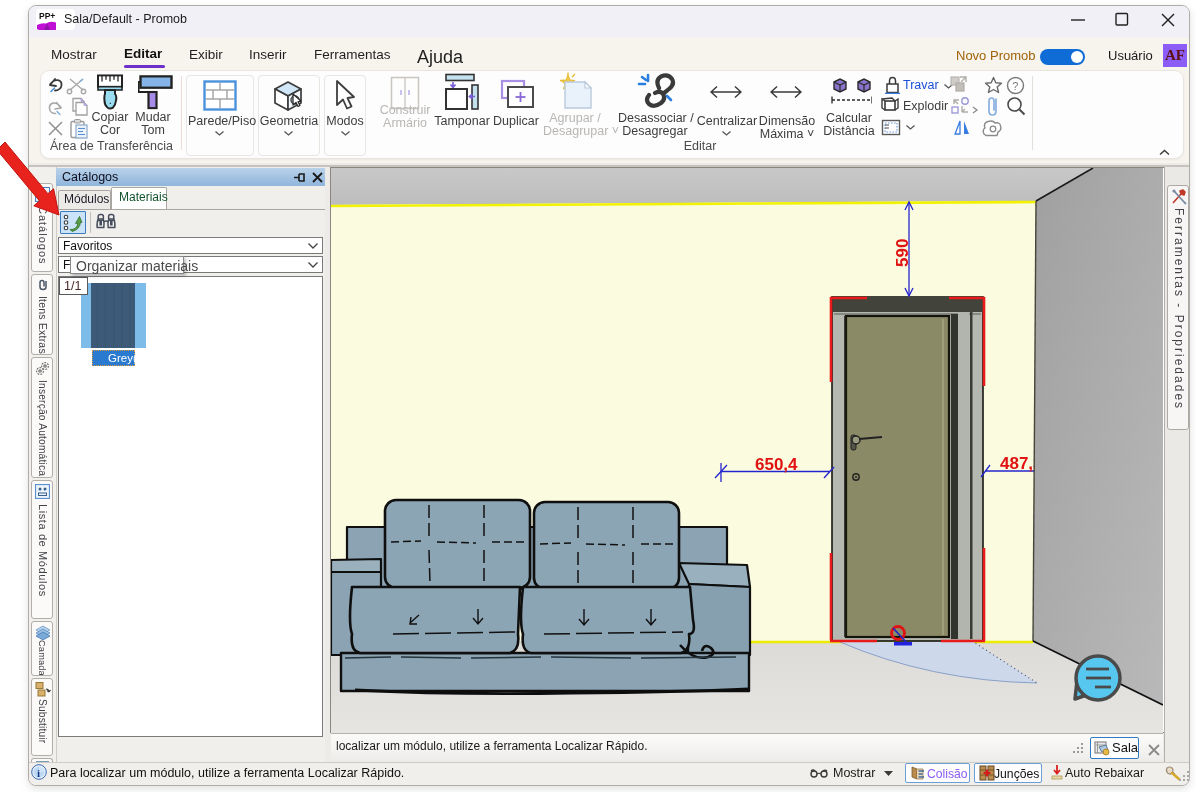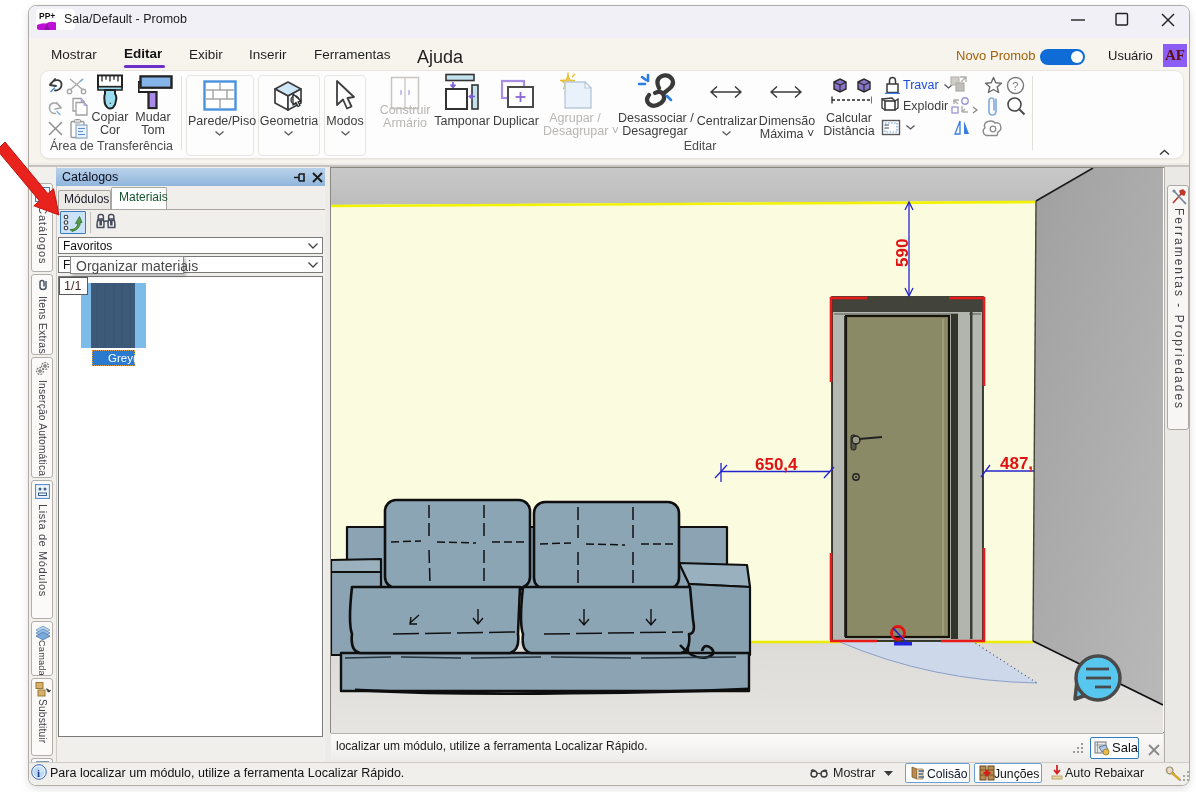--- a/index.html
+++ b/index.html
@@ -609,21 +609,21 @@
 <div class="abs" style="left:905px; top:763px; width:65px; height:20px; background:#fdfdfd; border:1px solid #6a9fd8; border-radius:2px;"></div>
 <svg class="abs" style="left:910px; top:765px;" width="16" height="16">
   <path d="M2,2 L7,4 L7,14 L2,12 Z" fill="#b98b4e" stroke="#7a5a28" stroke-width="0.8"></path>
   <path d="M7,4 L13,4 L13,14 L7,14" fill="#e8d8b8" stroke="#9a7a48" stroke-width="0.8"></path>
   <g stroke="#2a5a9a" stroke-width="1.3">
       <line x1="8.5" y1="6" x2="14" y2="6"></line>
       <line x1="8.5" y1="9" x2="12.5" y2="9"></line>
       <line x1="8.5" y1="12" x2="14" y2="12"></line>
     </g>
 </svg>
-<div class="abs" style="left:927px; top:766.5px; font-size:12.2px; color:#0f172a;">Colisão</div>
+<div class="abs" style="left:927px; top:766.5px; font-size:12.2px; color:#8b5cf6;">Colisão</div>
 <div class="abs" style="left:974px; top:763px; width:68px; height:20px; background:#fdfdfd; border:1px solid #6a9fd8; border-radius:2px;"></div>
 <svg class="abs" style="left:979px; top:765px;" width="16" height="16">
   <rect x="1" y="1" width="6" height="14" fill="#b98b4e" stroke="#6a4a20" stroke-width="1"></rect>
   <rect x="9" y="1" width="6" height="14" fill="#b98b4e" stroke="#6a4a20" stroke-width="1"></rect>
   <g stroke="#6a4a20" stroke-width="0.8">
       <line x1="1" y1="5" x2="7" y2="5"></line>
       <line x1="1" y1="10" x2="7" y2="10"></line>
       <line x1="9" y1="5" x2="15" y2="5"></line>
       <line x1="9" y1="10" x2="15" y2="10"></line>
     </g>

